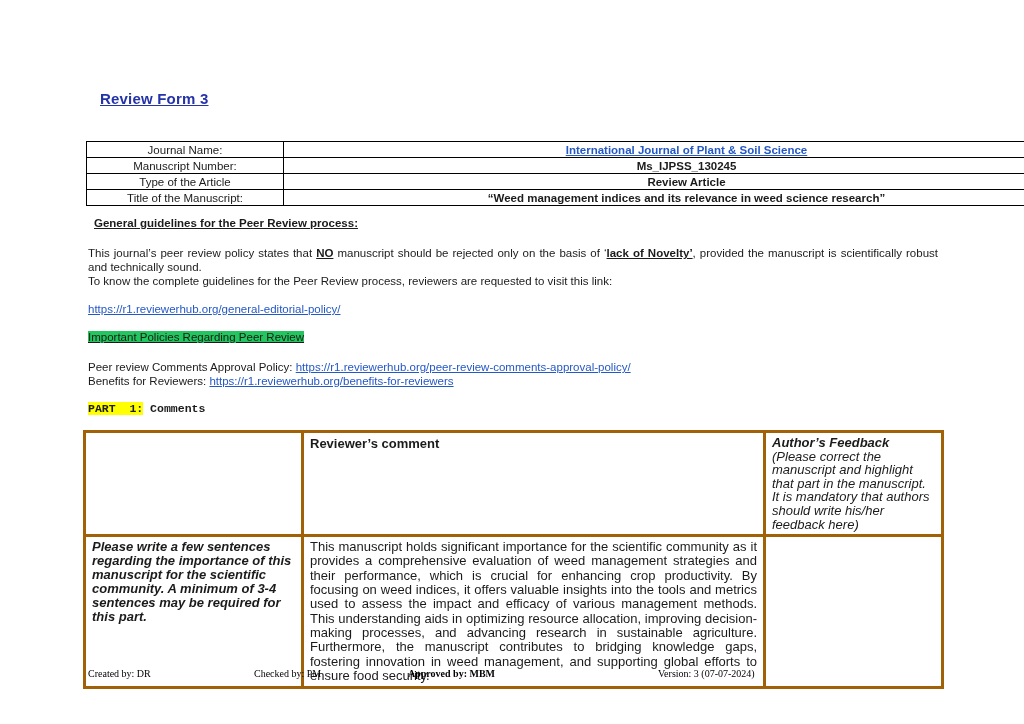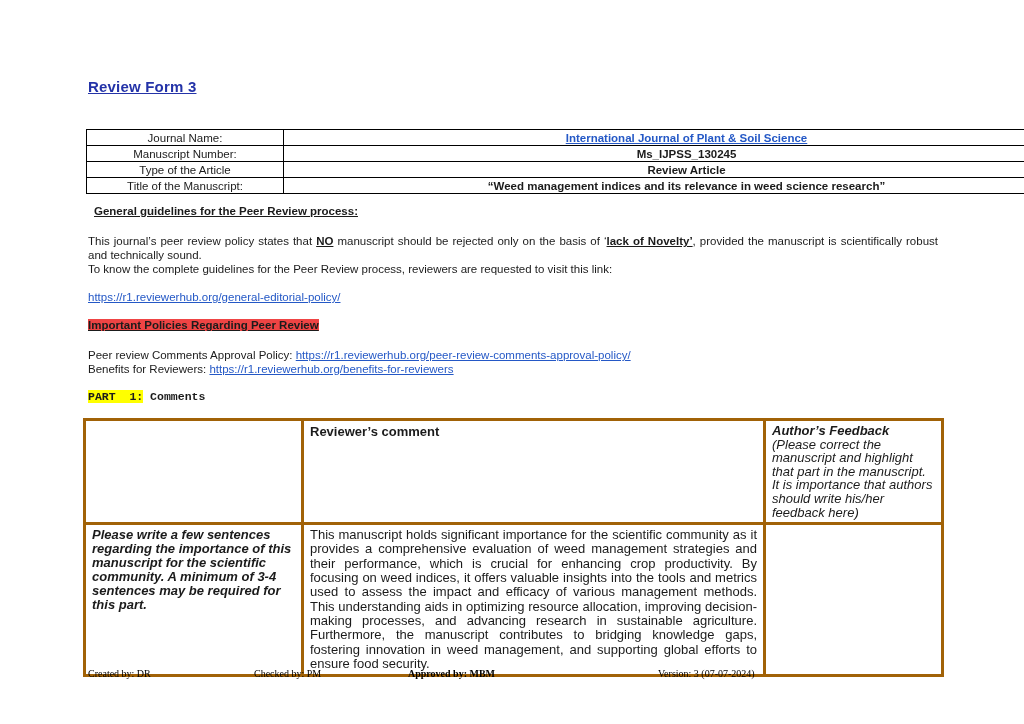--- a/index.html
+++ b/index.html
@@ -6,41 +6,41 @@
   html,body { margin:0; padding:0; }
   body {
     width:1024px; height:724px; background:#ffffff;
     font-family:"Liberation Sans", sans-serif; color:#1b1b1b;
     position:relative; overflow:hidden;
   }
   .page { position:relative; width:1024px; height:724px; }
   .content { position:absolute; left:88px; top:78px; width:850px; }
 
   .doc-title {
-    margin:0; font-size:15px; font-weight:bold; color:#2433a8;
+    margin:12px; font-size:15px; font-weight:bold; color:#2433a8;
     text-decoration:underline; letter-spacing:0.2px;
   }
 
   table.meta { border-collapse:collapse; width:986px; margin:34px 0 0 -2px; table-layout:fixed;text-align:center; }
   table.meta td { border:1px solid #000; font-size:11.5px; padding:1px 6px; height:16px; vertical-align:middle; }
   table.meta td.label-col { width:197px; }
   table.meta td.value-col { padding-left:24px; font-weight:bold; }
 
   .link { color:#2458c6; text-decoration:underline; cursor:pointer; }
   .link-bold { font-weight:bold; }
 
   p { font-size:11.5px; line-height:14px; }
   .sec-heading { margin:10px 0 0 6px; font-weight:bold; text-decoration:underline; }
   .policy { margin:16px 0 0 0; text-align:justify; }
   .bold-u { font-weight:bold; text-decoration:underline; }
   .visit-line { margin:0; }
   .link-line { margin:14px 0 0 0; }
   .important-line { margin:14px 0 0 0; }
   .hl { background:#ffff00; }
-  .hl-heading { background:#ef4444; font-weight:bold; text-decoration:underline;text-align:right; }
+  .hl-heading { background:#22c55e; font-weight:normal; text-decoration:underline;text-align:right; }
   .approval-line { margin:16px 0 0 0; }
   .benefits-line { margin:0; }
   .part1-line { margin:14px 0 0 0; font-weight:bold;font-family:Liberation Mono, monospace; }
 
   table.comments { border-collapse:collapse; width:858px; margin:14px 0 0 -5px; table-layout:fixed; }
   table.comments td { border:3px solid #a16207; font-size:13px; vertical-align:top; padding:3px 6px; }
   td.c1 { width:218px; }
   td.c2 { width:462px; }
   td.c3 { width:178px; }
   tr.head-row { height:84px; }
@@ -100,21 +100,21 @@
     <p class="approval-line"><span>Peer review Comments Approval Policy: </span><span class="link">https://r1.reviewerhub.org/peer-review-comments-approval-policy/</span></p>
     <p class="benefits-line"><span>Benefits for Reviewers: </span><span class="link">https://r1.reviewerhub.org/benefits-for-reviewers</span></p>
 
     <p class="part1-line"><span class="hl">PART&nbsp; 1:</span><span> Comments</span></p>
 
     <table class="comments">
       <tbody>
         <tr class="head-row">
           <td class="c1"></td>
           <td class="c2 head-reviewer">Reviewer’s comment</td>
-          <td class="c3 head-feedback"><span class="fb-name">Author’s Feedback</span><span> (Please correct the manuscript and highlight that part in the manuscript. It is importance that authors should write his/her feedback here)</span></td>
+          <td class="c3 head-feedback"><span class="fb-name">Author’s Feedback</span><span> (Please correct the manuscript and highlight that part in the manuscript. It is mandatory that authors should write his/her feedback here)</span></td>
         </tr>
         <tr class="body-row">
           <td class="c1 prompt-cell">Please write a few sentences regarding the importance of this manuscript for the scientific community. A minimum of 3-4 sentences may be required for this part.</td>
           <td class="c2 comment-cell">This manuscript holds significant importance for the scientific community as it provides a comprehensive evaluation of weed management strategies and their performance, which is crucial for enhancing crop productivity. By focusing on weed indices, it offers valuable insights into the tools and metrics used to assess the impact and efficacy of various management methods. This understanding aids in optimizing resource allocation, improving decision-making processes, and advancing research in sustainable agriculture. Furthermore, the manuscript contributes to bridging knowledge gaps, fostering innovation in weed management, and supporting global efforts to ensure food security.</td>
           <td class="c3"></td>
         </tr>
       </tbody>
     </table>
 
   </div>

